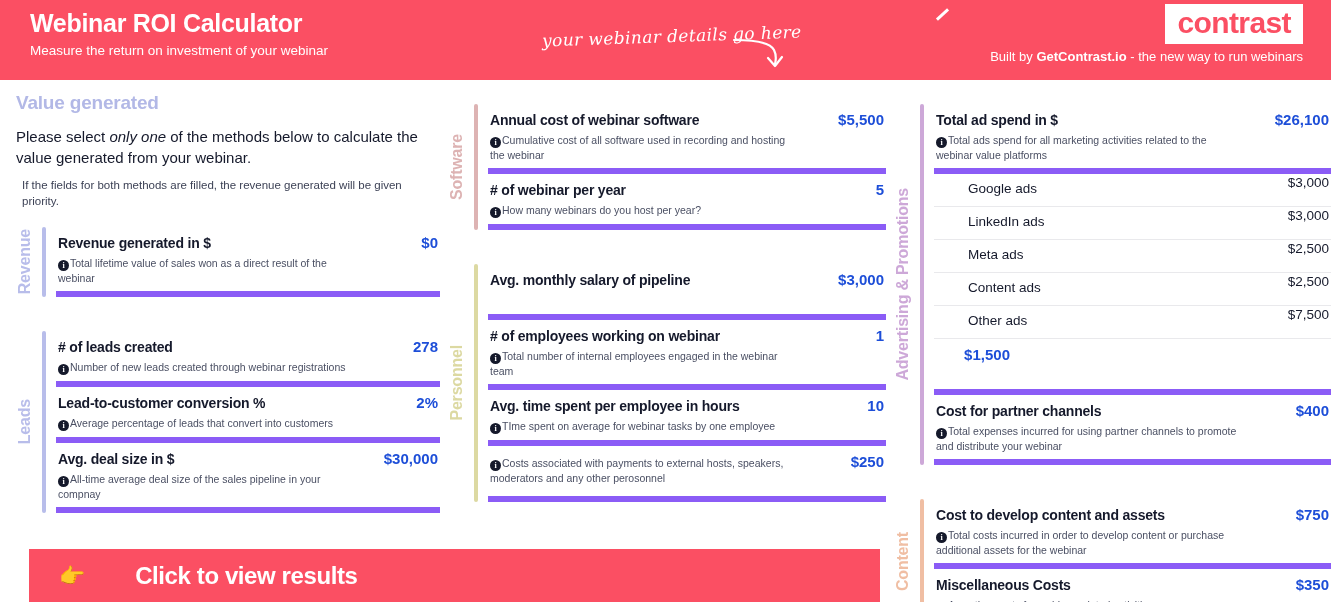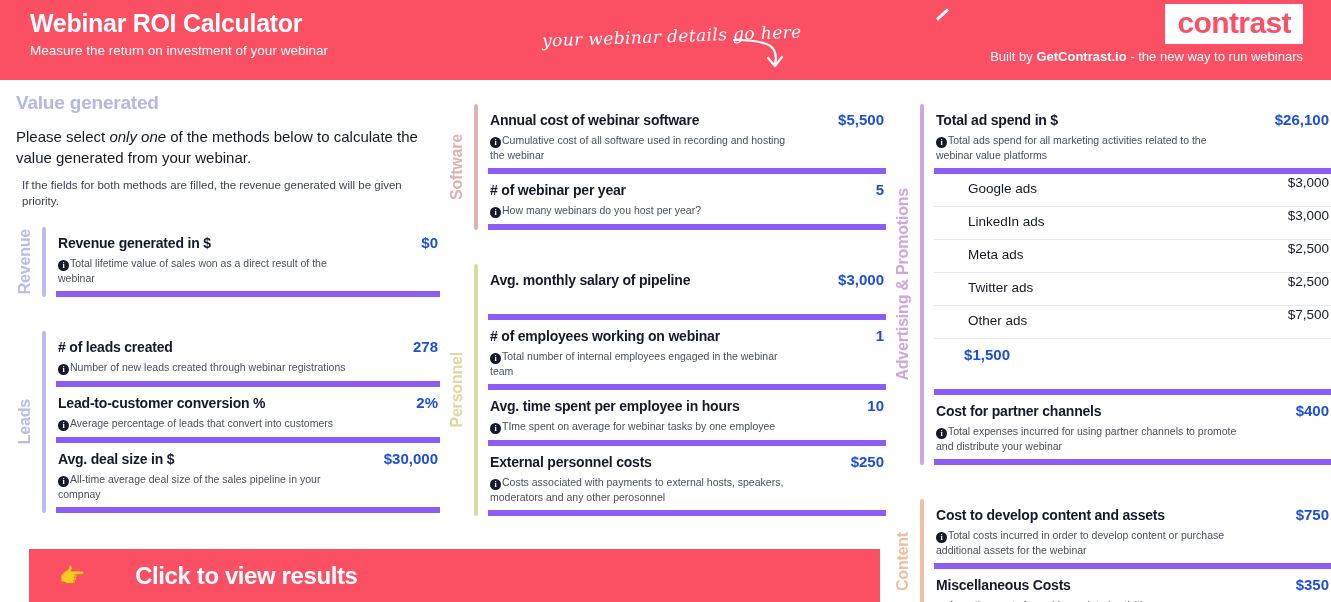--- a/index.html
+++ b/index.html
@@ -426,21 +426,20 @@
           <div class="row">
             <div class="row-main">
               <div class="row-title">Avg. time spent per employee in hours</div>
               <div class="row-desc"><span class="info-icon">i</span><span>TIme spent on average for webinar tasks by one employee</span></div>
             </div>
             <div class="row-value">10</div>
           </div>
 
           <div class="row">
             <div class="row-main">
-              <div class="row-title">External personnel costs</div>
               <div class="row-desc"><span class="info-icon">i</span><span>Costs associated with payments to external hosts, speakers, moderators and any other perosonnel</span></div>
             </div>
             <div class="row-value">$250</div>
           </div>
 
         </div>
       </div>
     </div>
 
     <div class="col col-right">
@@ -468,21 +467,21 @@
           </div>
           <div class="subrow">
             <div class="subrow-label">LinkedIn ads</div>
             <div class="subrow-value">$3,000</div>
           </div>
           <div class="subrow">
             <div class="subrow-label">Meta ads</div>
             <div class="subrow-value">$2,500</div>
           </div>
           <div class="subrow">
-            <div class="subrow-label">Twitter ads</div>
+            <div class="subrow-label">Content ads</div>
             <div class="subrow-value">$2,500</div>
           </div>
           <div class="subrow">
             <div class="subrow-label">Other ads</div>
             <div class="subrow-value">$7,500</div>
           </div>
 
           <div class="row">
             <div class="row-value">$1,500</div>
           </div>

